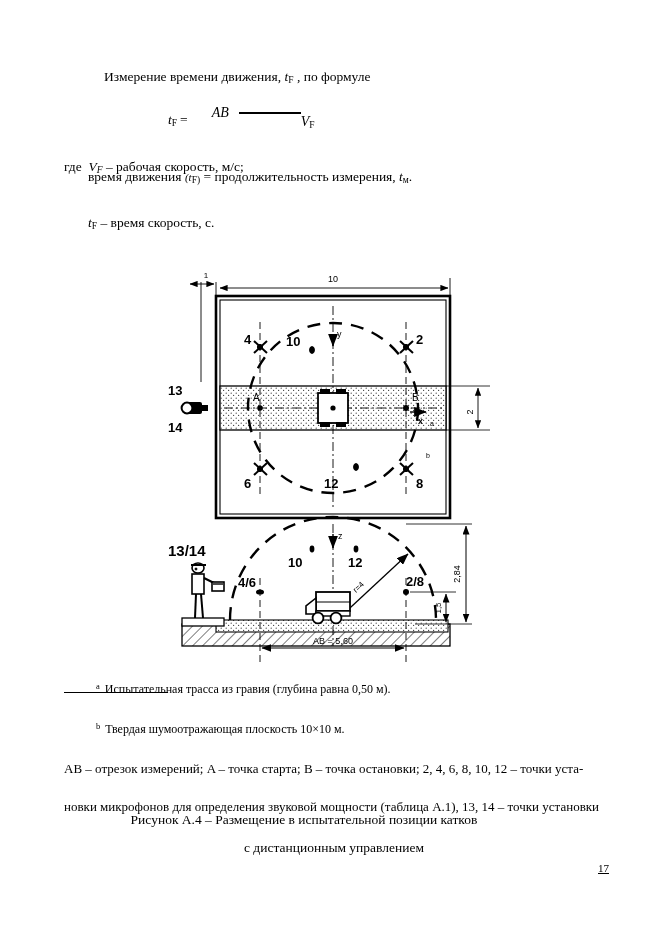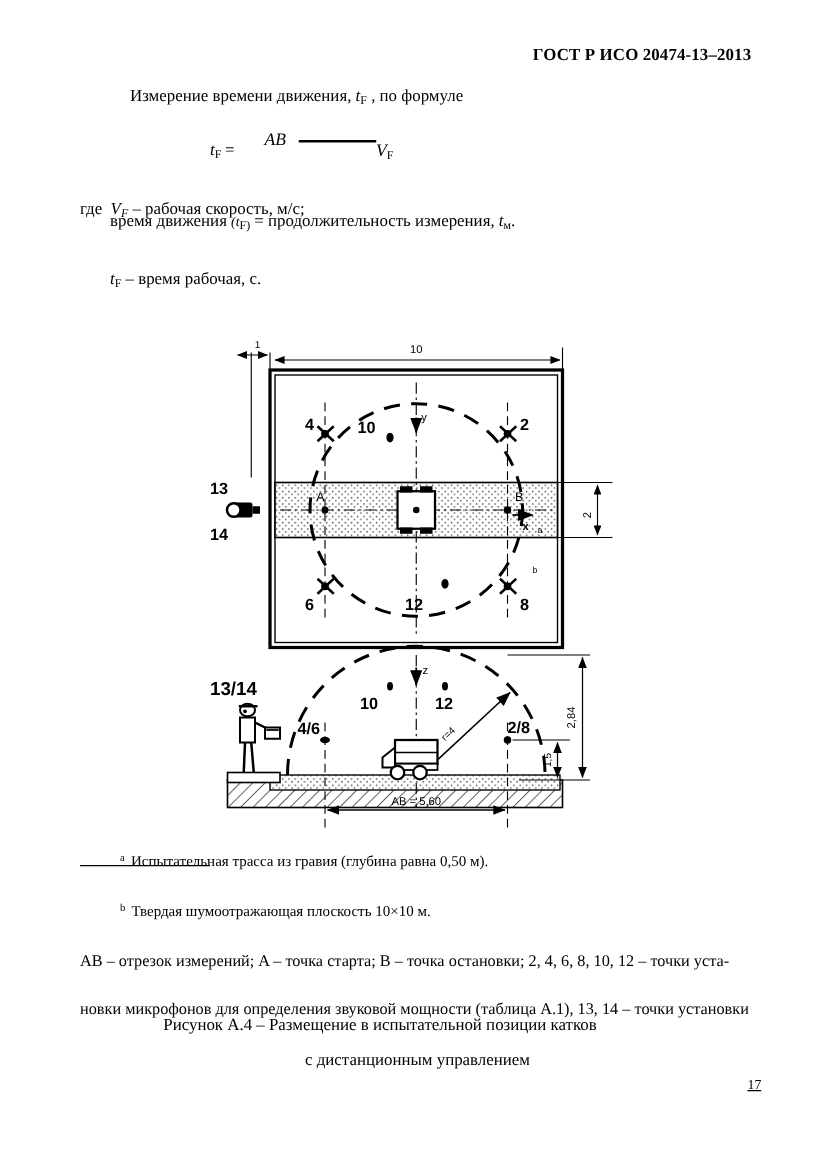--- a/index.html
+++ b/index.html
@@ -154,21 +154,20 @@
     top: 862px;
     font-size: 11px;
     text-decoration: underline;
   }
 </style>
 </head>
 <body>
 
 <div class="page">
 
-  <div class="doc-header">ГОСТ Р ИСО 20474-13–2013</div>
 
   <div class="para intro">
     <span>Измерение времени движения, </span><i class="var">t</i><span class="sub">F</span><span> , по формуле</span>
   </div>
 
   <div class="formula">
     <span class="lhs"><i>t</i><span class="sub">F</span></span>
     <span class="eq">=</span>
     <span class="frac">
       <span class="num">AB</span>
@@ -179,21 +178,21 @@
 
   <div class="para where-line">
     <span>где</span>&nbsp;&nbsp;<i class="var">V</i><span class="sub-i">F</span><span> – рабочая скорость, м/с;</span>
   </div>
 
   <div class="para def-line-1">
     <span>время движения </span><i class="var small-inline">(t</i><span class="sub">F)</span><span> = продолжительность измерения, </span><i class="var">t</i><span class="sub">м</span><span>.</span>
   </div>
 
   <div class="para def-line-2">
-    <i class="var">t</i><span class="sub">F</span><span> – время рабочая, с.</span>
+    <i class="var">t</i><span class="sub">F</span><span> – время скорость, с.</span>
   </div>
 
   <div class="figure">
     <svg width="340" height="408" viewBox="0 0 340 408" xmlns="http://www.w3.org/2000/svg">
       <defs>
         <pattern id="gravel" width="5" height="5" patternUnits="userSpaceOnUse">
           <rect width="5" height="5" fill="#ffffff"></rect>
           <circle cx="1.2" cy="1.2" r="0.62" fill="#404040"></circle>
           <circle cx="3.6" cy="3.4" r="0.62" fill="#404040"></circle>
         </pattern>

